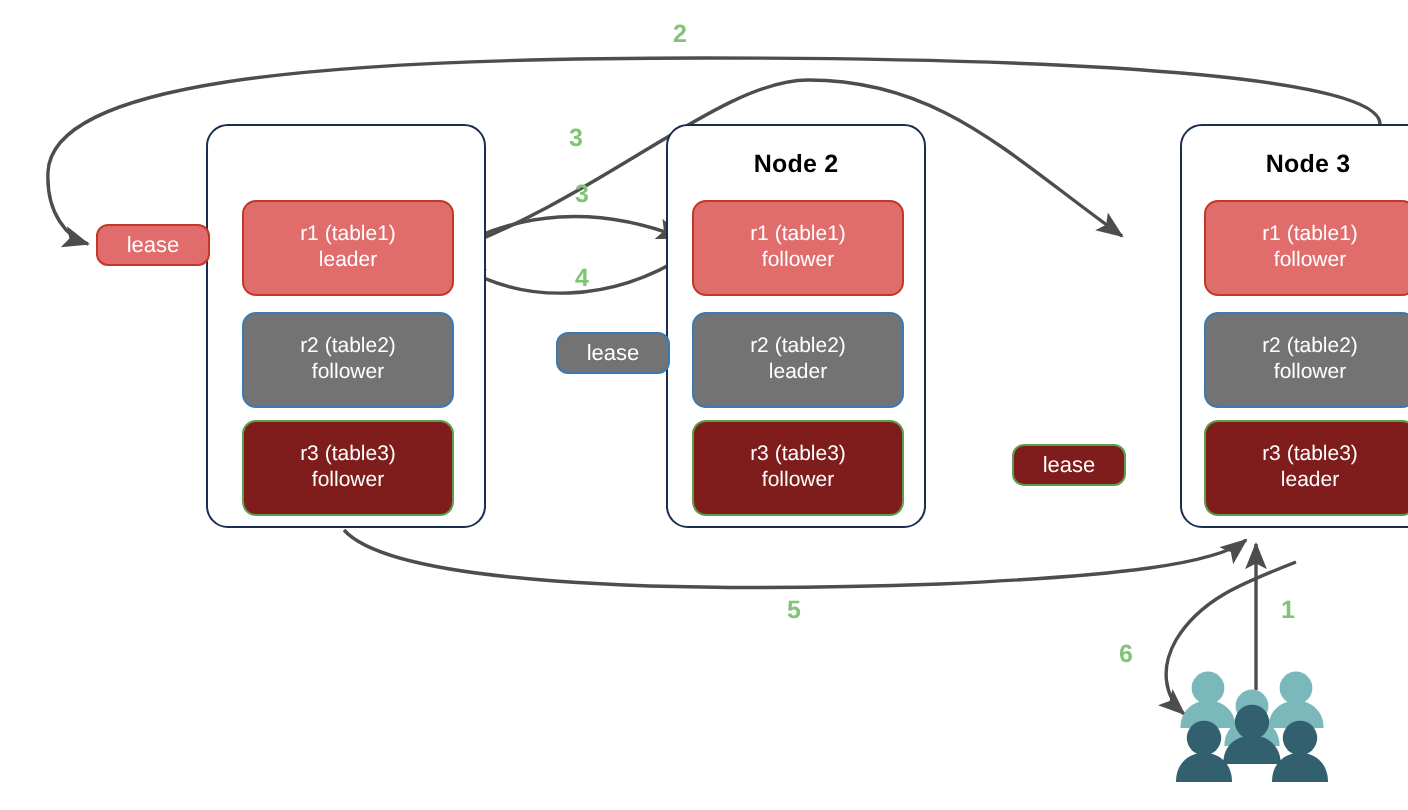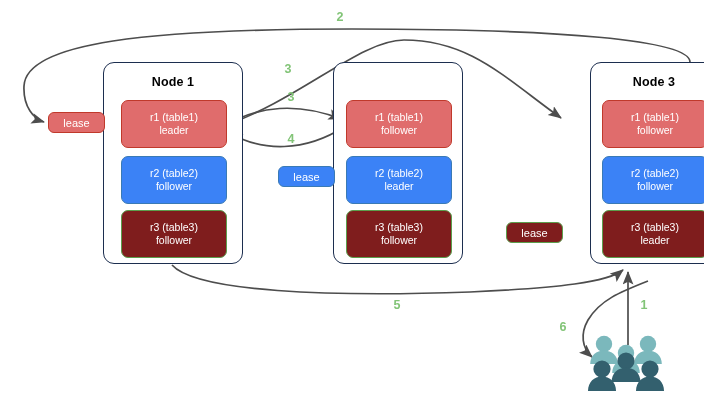--- a/index.html
+++ b/index.html
@@ -49,21 +49,21 @@
     flex-direction: column;
     align-items: center;
     justify-content: center;
     color: #ffffff;
     font-size: 10.5px;
     line-height: 13px;
     text-align: center;
   }
   .replica .ln { display: block; }
   .rep-red   { background: #e06c6c; border: 1.6px solid #c0392b; }
-  .rep-blue  { background: #3b82f6; border: 1.6px solid #3a7ab5; }
+  .rep-blue  { background: #737373; border: 1.6px solid #3a7ab5; }
   .rep-green { background: #7f1d1d; border: 1.6px solid #5c9e4d; }
   .lease {
     position: absolute;
     box-sizing: border-box;
     border-radius: 6px;
     display: flex;
     align-items: center;
     justify-content: center;
     color: #ffffff;
     font-size: 11px;
@@ -106,37 +106,37 @@
     <path d="M 344,127 C 305,152 262,152 230,133" fill="none" stroke="#4d4d4d" stroke-width="1.7" marker-end="url(#ah)"></path>
 
     <path d="M 172,265 C 196,292 330,297 470,292 C 560,288 608,282 623,270" fill="none" stroke="#4d4d4d" stroke-width="1.7" marker-end="url(#ah)"></path>
 
     <path d="M 628,345 L 628,272" fill="none" stroke="#4d4d4d" stroke-width="1.7" marker-end="url(#ah)"></path>
 
     <path d="M 648,281 C 620,292 600,300 588,320 C 580,334 582,348 592,357" fill="none" stroke="#4d4d4d" stroke-width="1.7" marker-end="url(#ah)"></path>
   </svg>
 
   <div class="node-box" style="left:103px; top:62px; width:140px; height:202px;">
-    <div class="node-title" style="top:12px;">Node 1</div>
 
     <div class="replica rep-red" style="left:17px; top:37px; width:106px; height:48px;">
       <span class="ln">r1 (table1)</span>
       <span class="ln">leader</span>
     </div>
     <div class="replica rep-blue" style="left:17px; top:93px; width:106px; height:48px;">
       <span class="ln">r2 (table2)</span>
       <span class="ln">follower</span>
     </div>
     <div class="replica rep-green" style="left:17px; top:147px; width:106px; height:48px;">
       <span class="ln">r3 (table3)</span>
       <span class="ln">follower</span>
     </div>
   </div>
 
   <div class="node-box" style="left:333px; top:62px; width:130px; height:202px;">
+    <div class="node-title" style="top:12px;">Node 2</div>
 
     <div class="replica rep-red" style="left:12px; top:37px; width:106px; height:48px;">
       <span class="ln">r1 (table1)</span>
       <span class="ln">follower</span>
     </div>
     <div class="replica rep-blue" style="left:12px; top:93px; width:106px; height:48px;">
       <span class="ln">r2 (table2)</span>
       <span class="ln">leader</span>
     </div>
     <div class="replica rep-green" style="left:12px; top:147px; width:106px; height:48px;">

